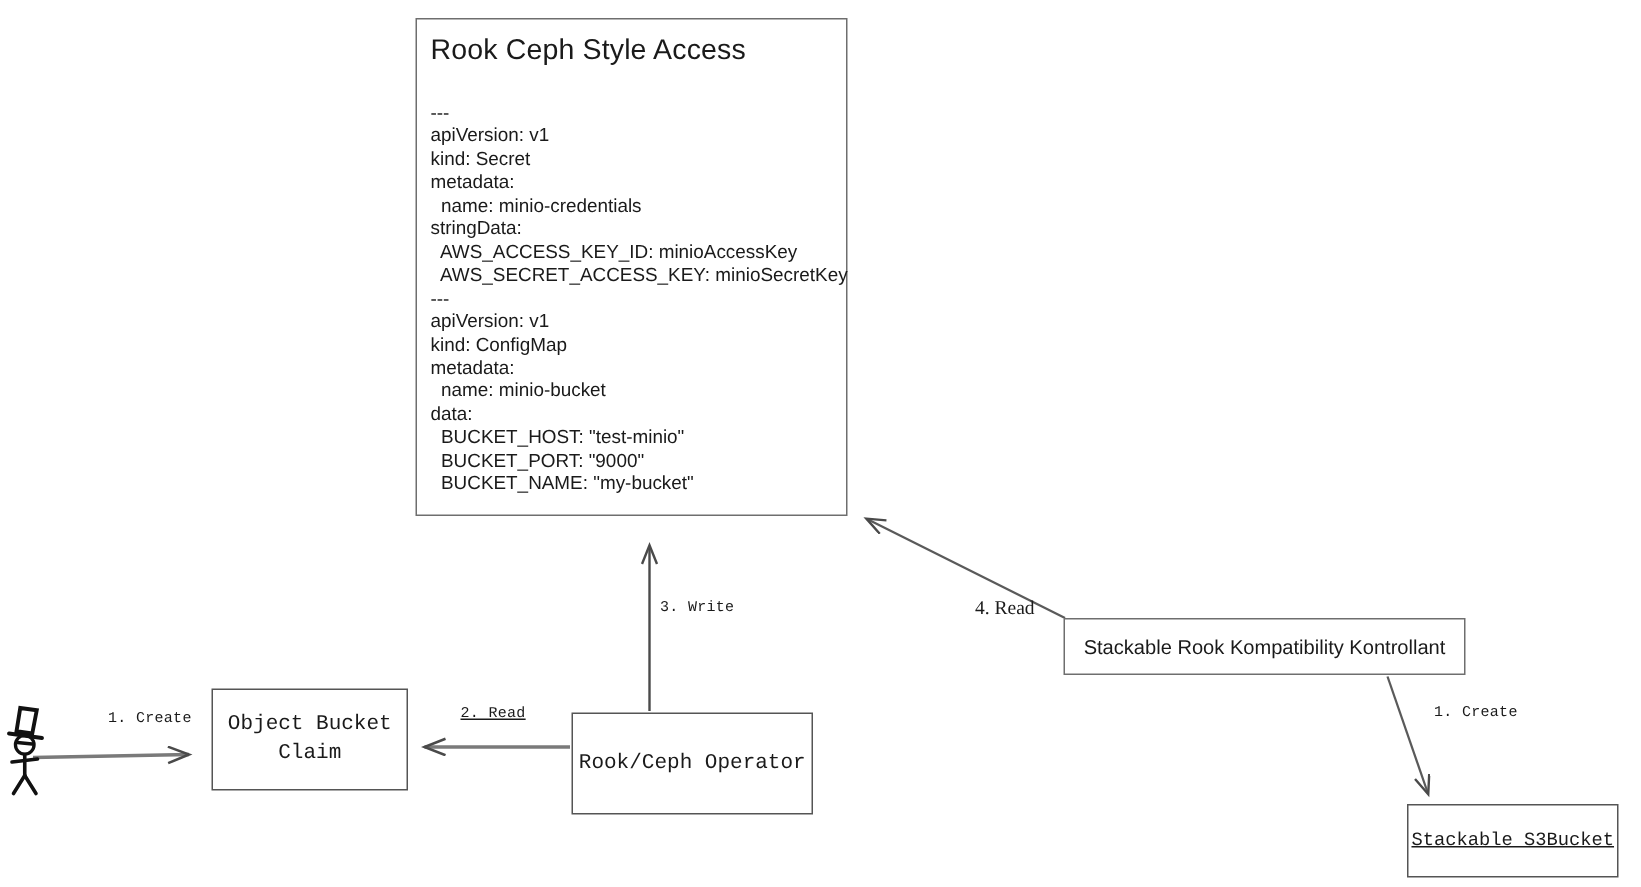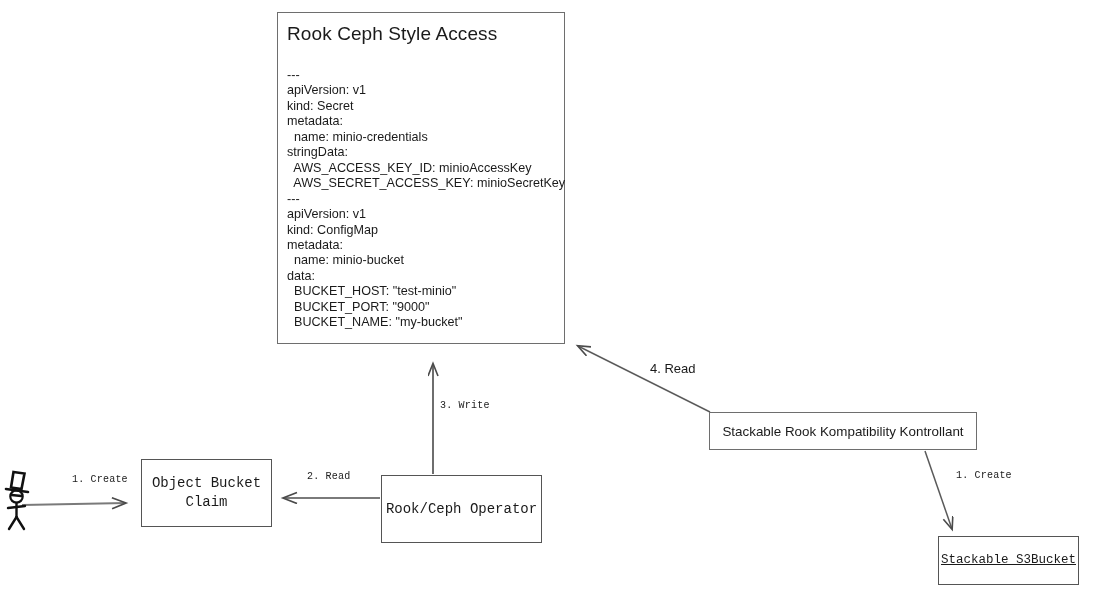--- a/index.html
+++ b/index.html
@@ -73,26 +73,27 @@
   
   .arrow-label {
     position: absolute;
     font-family: "Liberation Mono", "DejaVu Sans Mono", monospace;
     font-size: 10px;
     color: #1a1a1a;
     white-space: nowrap;
     letter-spacing: 0.2px;
   }
   .arrow-label.sans {
-    font-family: Liberation Sans, sans-serif;
+    font-family: Liberation Serif, serif;
     font-size: 13px;
     letter-spacing: 0;
+    margin-top: 36px;
   }
   #lbl-create1 { left: 72px;  top: 474px; }
-  #lbl-read2   { left: 307px; top: 471px; }
+  #lbl-read2   { left: 307px; top: 471px; text-decoration: underline; }
   #lbl-write3  { left: 440px; top: 400px; }
   #lbl-read4   { left: 650px; top: 361px; }
   #lbl-create5 { left: 956px; top: 470px; }
 
   svg.overlay {
     position: absolute;
     left: 0; top: 0;
     width: 1094px;
     height: 591px;
     pointer-events: none;

